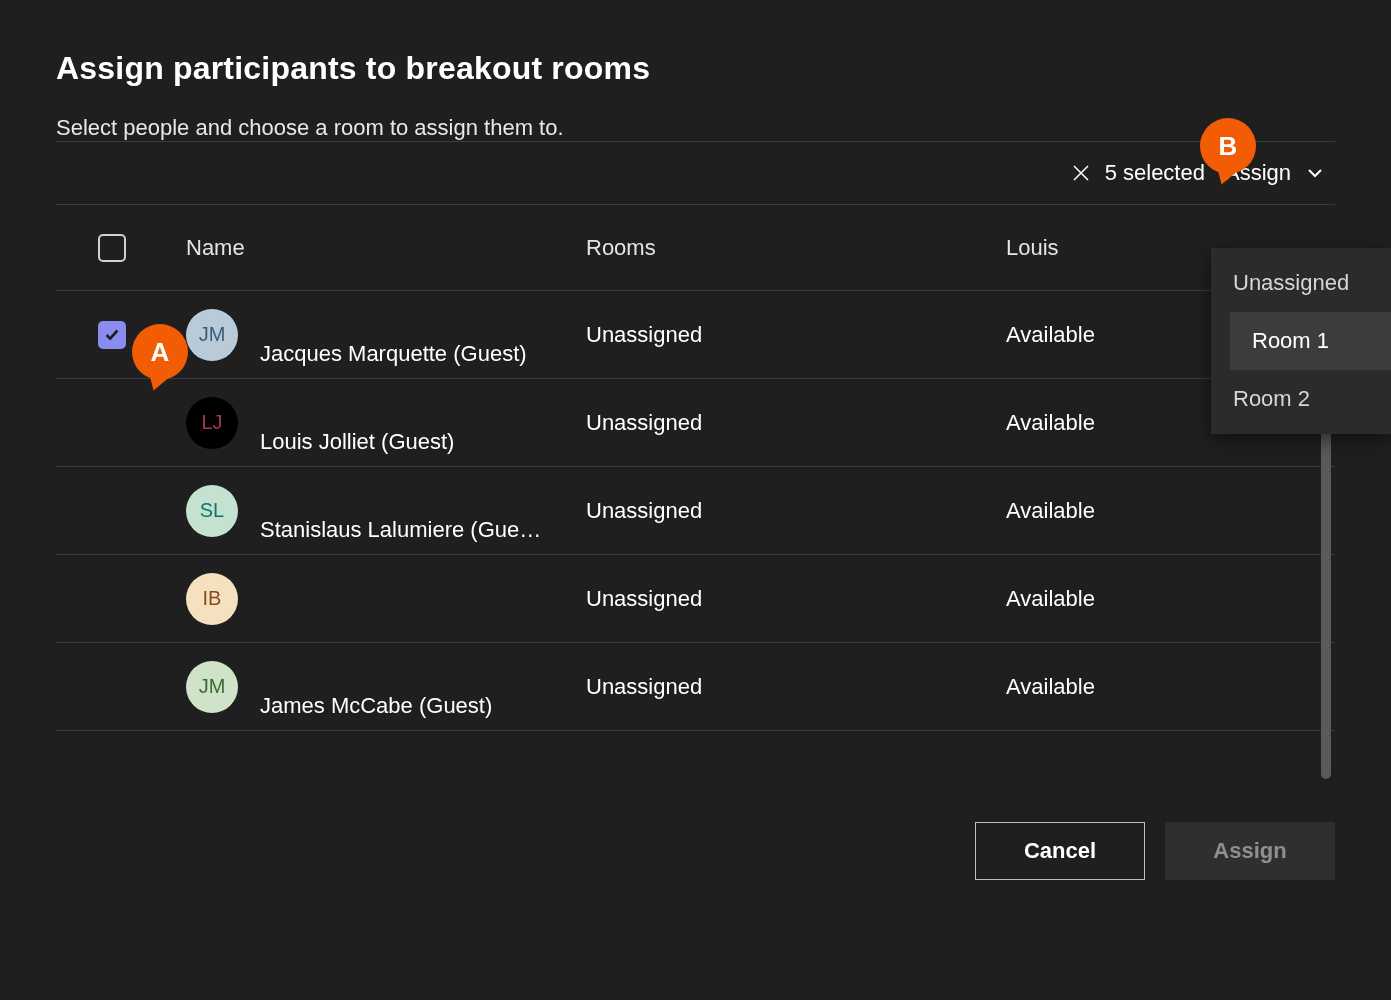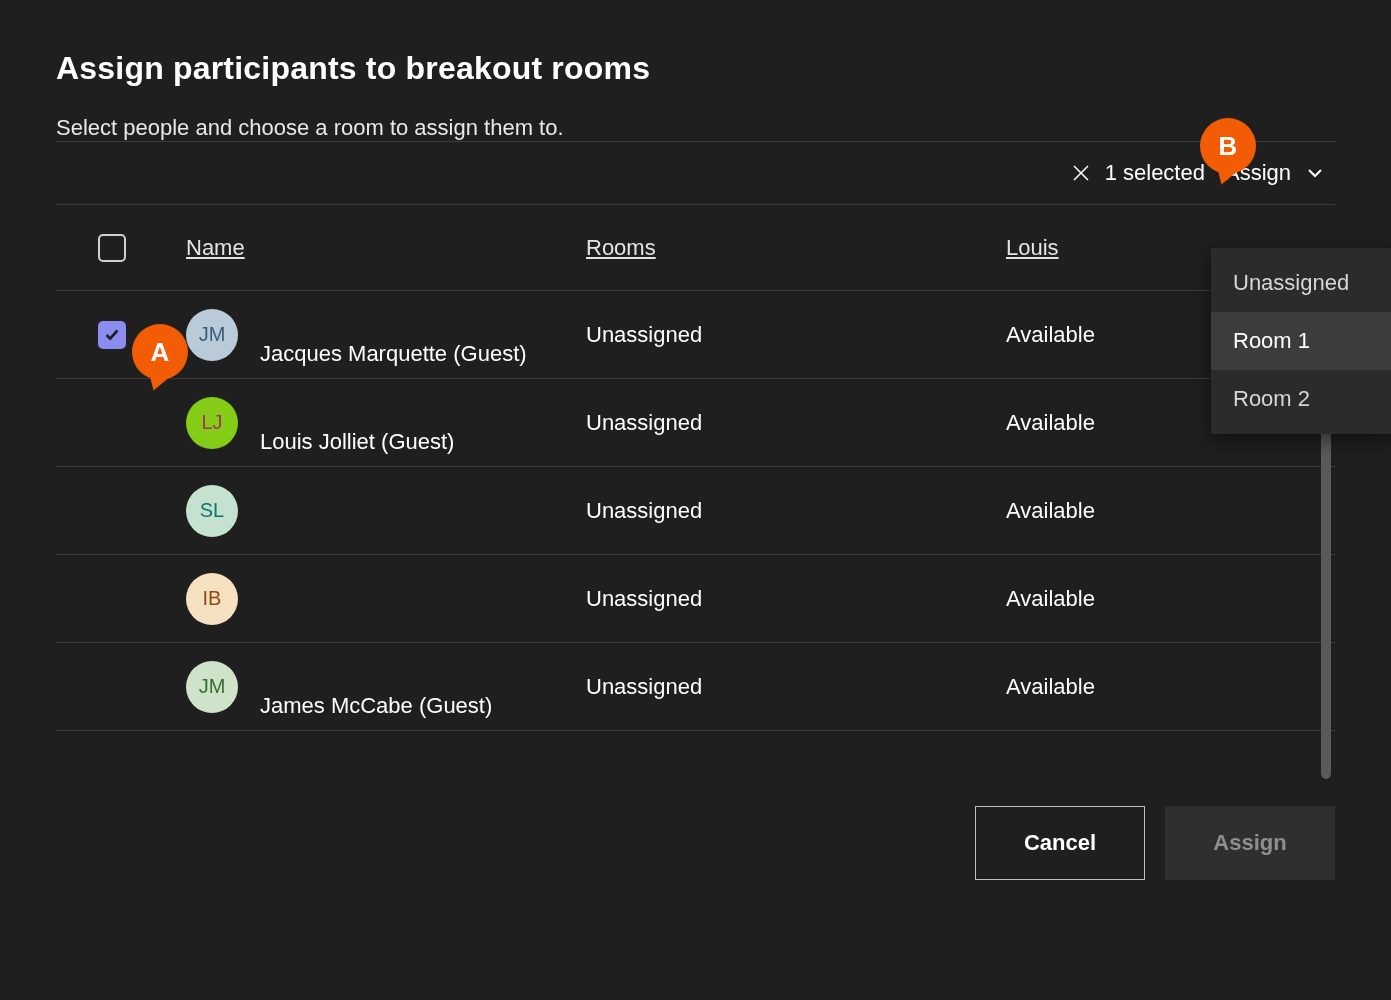--- a/index.html
+++ b/index.html
@@ -70,21 +70,20 @@
   .header-row, .participant-row {
     display: grid;
     grid-template-columns: 130px 400px 420px 1fr;
     align-items: center;
     border-bottom: 1px solid #3b3b3b;
   }
   .header-row {
     height: 86px;
     font-size: 22px;
     color: #e4e4e4;
-    text-decoration: underline;
   }
   .participant-row {
     height: 88px;
     font-size: 22px;
   }
   .checkbox-cell {
     display:flex;
     align-items:center;
     justify-content:center;
     padding-left: 22px;
@@ -163,31 +162,32 @@
   }
   .rooms-menu-item {
     padding: 16px 22px;
     font-size: 22px;
     color: #d6d6d6;
     cursor: pointer;
   }
   .rooms-menu-item.hover {
     background: #3c3c3c;
     color: #ffffff;
+    margin-left: 19px;
   }
   .footer {
     position: absolute;
     right: 56px;
     bottom: 120px;
     display: flex;
     gap: 20px;
   }
   .btn {
     min-width: 170px;
-    height: 74px;
+    height: 58px;
     font-size: 22px;
     display:flex;align-items:center;justify-content:center;
     cursor: pointer;
   }
   .btn-cancel {
     border: 1px solid #bfbfbf;
     background: transparent;
     color: #ffffff;
     font-weight: 600;
   }
@@ -231,21 +231,21 @@
   <h1 class="title">Assign participants to breakout rooms</h1>
   <p class="subtitle">Select people and choose a room to assign them to.</p>
 
   <hr class="divider">
 
   <div class="toolbar">
     <div class="clear-selection">
       <svg class="x-icon" viewBox="0 0 20 20">
           <path d="M3 3 L17 17 M17 3 L3 17"></path>
         </svg>
-      <span>1 selected</span>
+      <span>5 selected</span>
     </div>
     <div class="assign-dropdown">
       <span>Assign</span>
       <svg class="chevron" viewBox="0 0 20 20">
           <path d="M4 7 L10 13 L16 7"></path>
         </svg>
     </div>
   </div>
 
   <div class="table-wrap">
@@ -269,30 +269,31 @@
           <div class="name-cell">
             <div class="avatar" style="background: rgb(185, 203, 217); color: rgb(58, 92, 119);">JM</div>
             <span class="name-text">Jacques Marquette (Guest)</span>
           </div>
           <div>Unassigned</div>
           <div class="status-cell">Available</div>
         </div>
         <div class="participant-row">
           <div class="checkbox-cell"></div>
           <div class="name-cell">
-            <div class="avatar" style="background: #84cc16; color: rgb(160, 53, 94);">LJ</div>
+            <div class="avatar" style="background: #000000; color: rgb(160, 53, 94);">LJ</div>
             <span class="name-text">Louis Jolliet (Guest)</span>
           </div>
           <div>Unassigned</div>
           <div class="status-cell">Available</div>
         </div>
         <div class="participant-row">
           <div class="checkbox-cell"></div>
           <div class="name-cell">
             <div class="avatar" style="background: rgb(196, 226, 207); color: #0f766e;">SL</div>
+            <span class="name-text">Stanislaus Lalumiere (Gue…</span>
           </div>
           <div>Unassigned</div>
           <div class="status-cell">Available</div>
         </div>
         <div class="participant-row">
           <div class="checkbox-cell"></div>
           <div class="name-cell">
             <div class="avatar" style="background: rgb(245, 224, 191); color: rgb(138, 74, 23);">IB</div>
           </div>
           <div>Unassigned</div>

